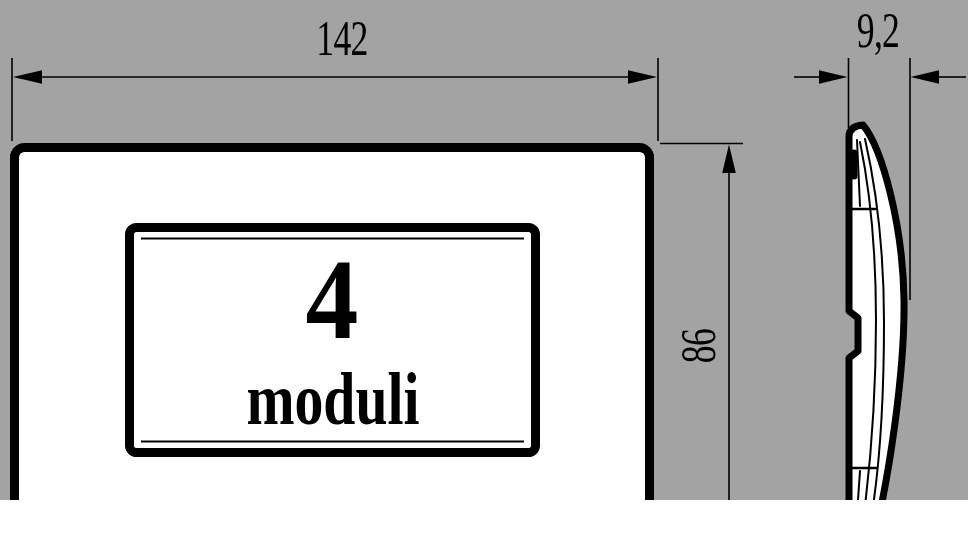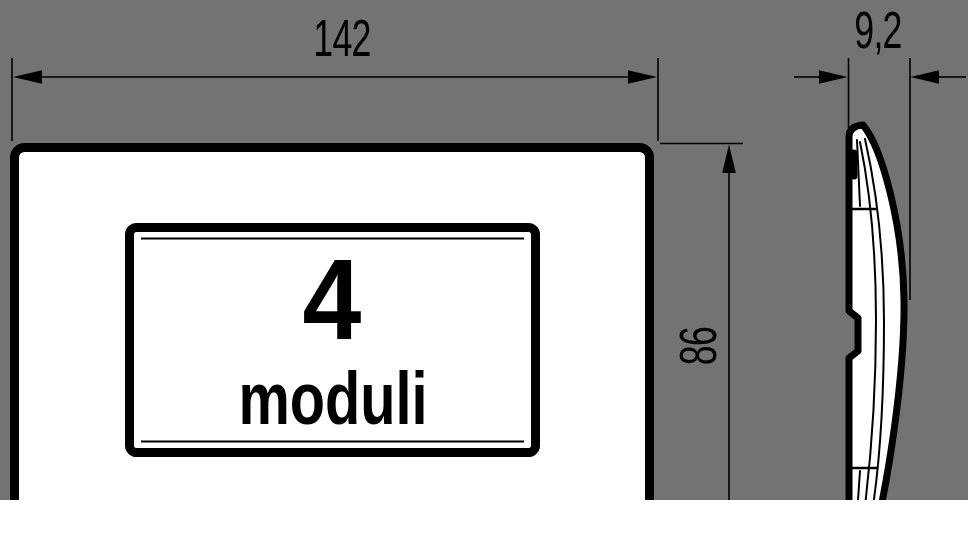--- a/index.html
+++ b/index.html
@@ -4,23 +4,23 @@
 <style>
   html, body {
     margin: 0;
     padding: 0;
     background: #ffffff;
   }
   .canvas {
     position: relative;
     width: 968px;
     height: 500px;
-    background: #737373;
+    background: #a3a3a3;
     overflow: hidden;
-    font-family: Liberation Sans, sans-serif;
+    font-family: Liberation Serif, serif;
   }
   .linework {
     position: absolute;
     inset: 0;
   }
   .label {
     position: absolute;
     color: #000;
     white-space: nowrap;
     line-height: 1;

